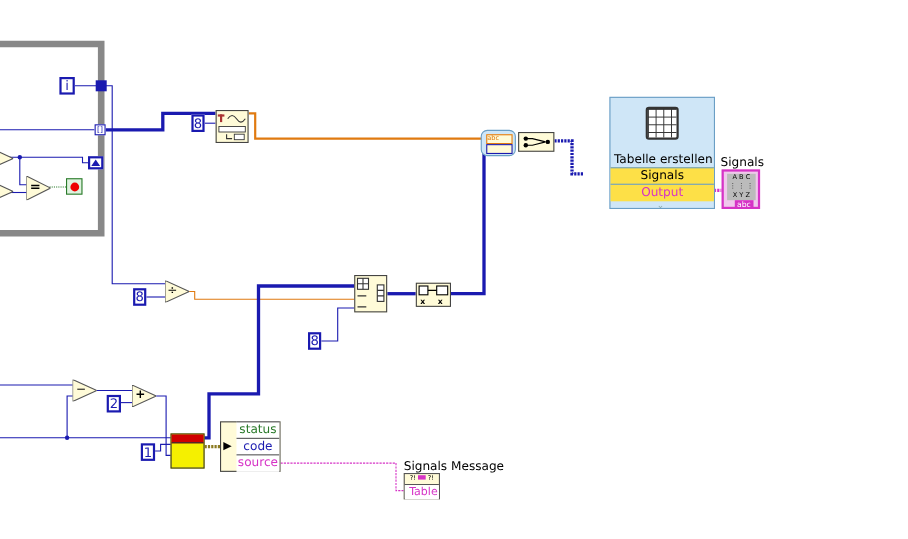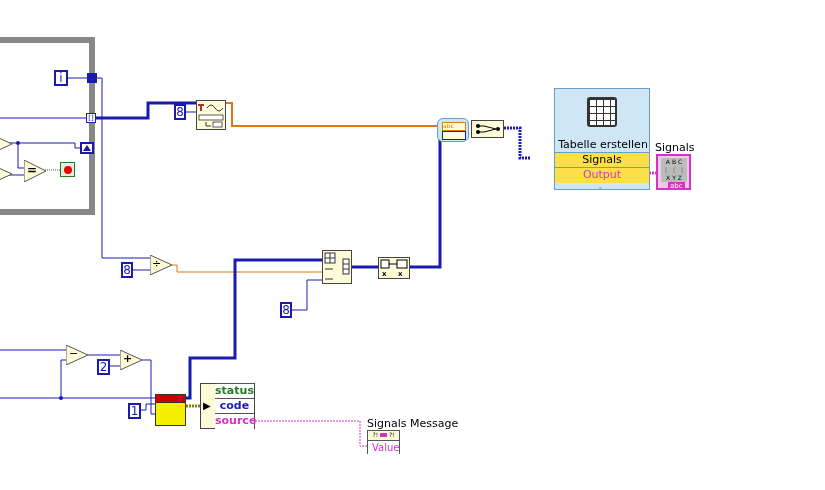--- a/index.html
+++ b/index.html
@@ -9,21 +9,21 @@
   .abs { position: absolute; box-sizing: border-box; }
   .const { border: 2px solid #1a1ab0; background: #fff; color: #1a1ab0;
            font-size: 12px; text-align: center; line-height: 12px; font-family: "DejaVu Sans", sans-serif; }
   .node { border: 1px solid #444; background: #fffbd8; }
   .label { font-size: 11px; color: #000; white-space: nowrap; }
   .express { background: #cfe6f7; border: 1px solid #6a9ec5; }
   .express .row { position: absolute; left: 0; width: 100%; background: #fde047;
                   border-top: 1px solid #6a9ec5; text-align: center; height: 15px; line-height: 14px; }
   .unbundle { border: 1px solid #444; background: #fffbd8; }
   .unbundle .cell { position: absolute; left: 14px; right: 0; height: 15px; line-height: 14px;
-                    text-align: center; border-top: 1px solid #555; background: #fff; font-weight: bold; }
+                    text-align: center; border-top: 1px solid #555; background: #fff; }
 </style>
 </head>
 <body>
 
 <svg class="wires" width="825" height="490">
 
   <path d="M0 40 H92 V212 H0" fill="none" stroke="#888" stroke-width="6"></path>
 
   <path d="M68 78 H92 M96 78 H102 V258 H150" fill="none" stroke="#1a1ab0" stroke-width="1"></path>
 
@@ -207,14 +207,14 @@
   <div class="cell" style="top:29px;color:#d633c6;">source</div>
 </div>
 
 <div class="abs label" style="left:367px;top:417px;">Signals Message</div>
 <div class="abs" style="left:367px;top:430px;width:33px;height:24px;border:1px solid #555;background:#fffbd8;">
   <div style="height:9px;border-bottom:1px solid #555;font-size:6px;line-height:8px;text-align:center;">
     <span>?!</span>
     <span style="display:inline-block;width:7px;height:4px;background:#d633c6;"></span>
     <span>?!</span>
   </div>
-  <div style="background:#fff;height:13px;font-size:10px;line-height:13px;color:#d633c6;padding-left:4px;">Value</div>
+  <div style="background:#fff;height:13px;font-size:10px;line-height:13px;color:#d633c6;padding-left:4px;">Table</div>
 </div>
 
 </body></html>

